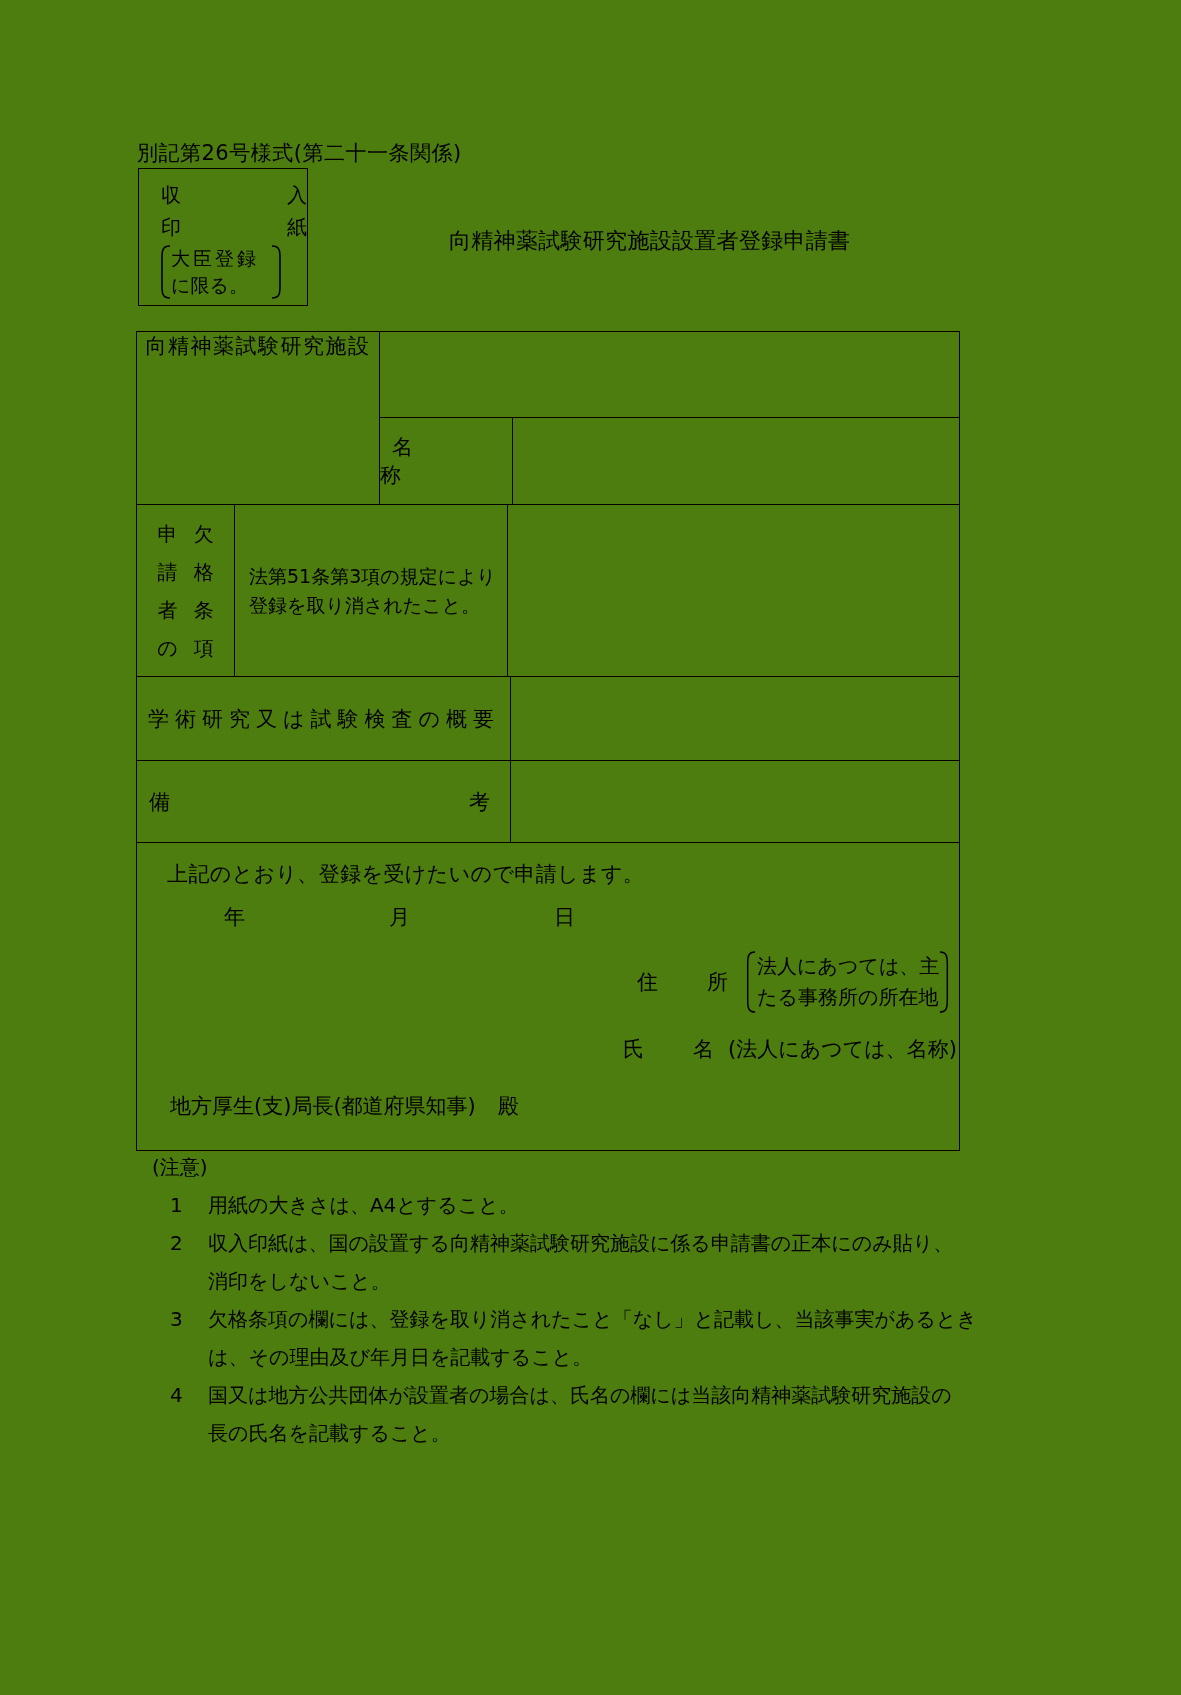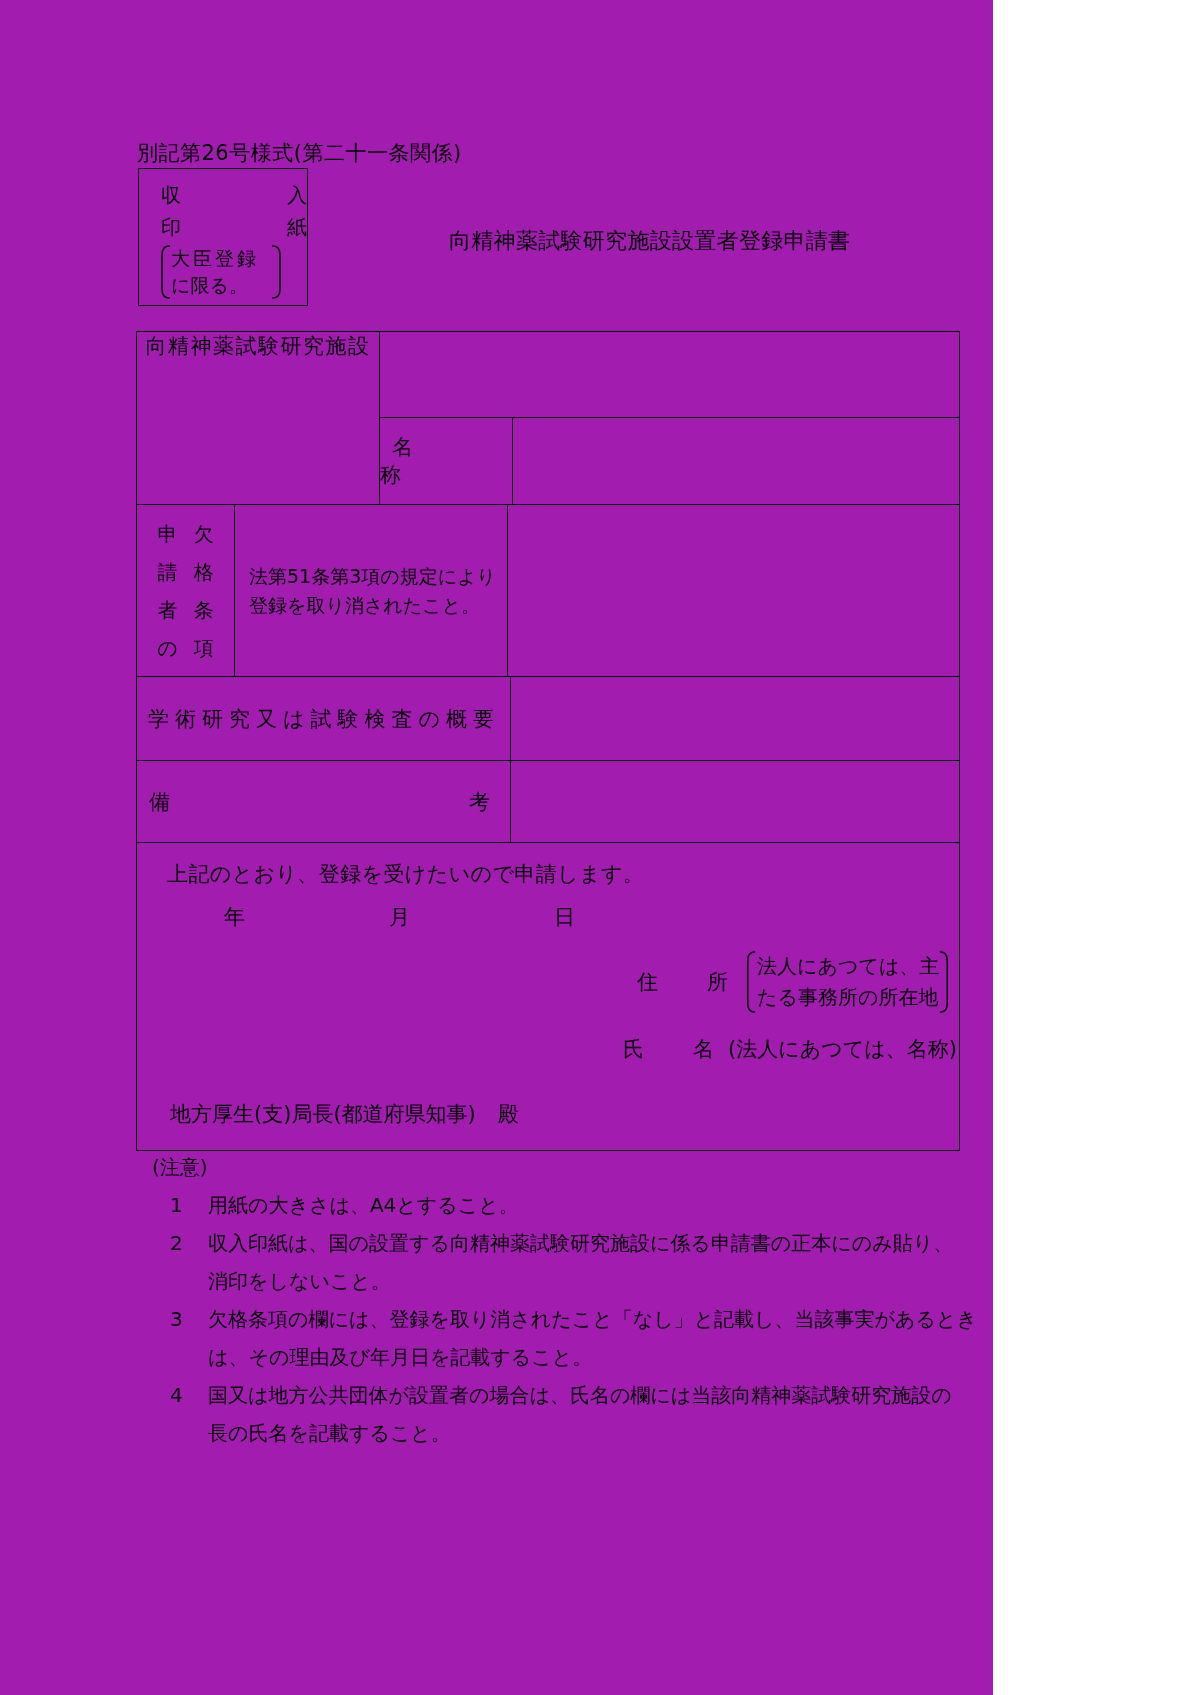--- a/index.html
+++ b/index.html
@@ -6,23 +6,23 @@
     margin: 0;
     padding: 0;
     background: #ffffff;
   }
   body {
     font-family: "DejaVu Sans", "Liberation Sans", sans-serif;
     color: #000000;
   }
   .page {
     position: relative;
-    width: 993px;
+    width: 1181px;
     height: 1695px;
-    background: #a21caf;
+    background: #4d7c0f;
     overflow: hidden;
   }
 
   
   .form-number {
     position: absolute;
     left: 137px;
     top: 139px;
     font-size: 21px;
     letter-spacing: 0.5px;
@@ -238,21 +238,21 @@
     position: absolute;
     left: 486px;
     top: 192px;
     font-size: 21px;
     white-space: nowrap;
   }
   .name-row .nl { letter-spacing: 14px; }
   .addressee {
     position: absolute;
     left: 33px;
-    top: 257px;
+    top: 249px;
     font-size: 21px;
     white-space: nowrap;
   }
   .addressee .suffix { margin-left: 22px; }
 
   
   .notes {
     position: absolute;
     left: 152px;
     top: 1148px;

